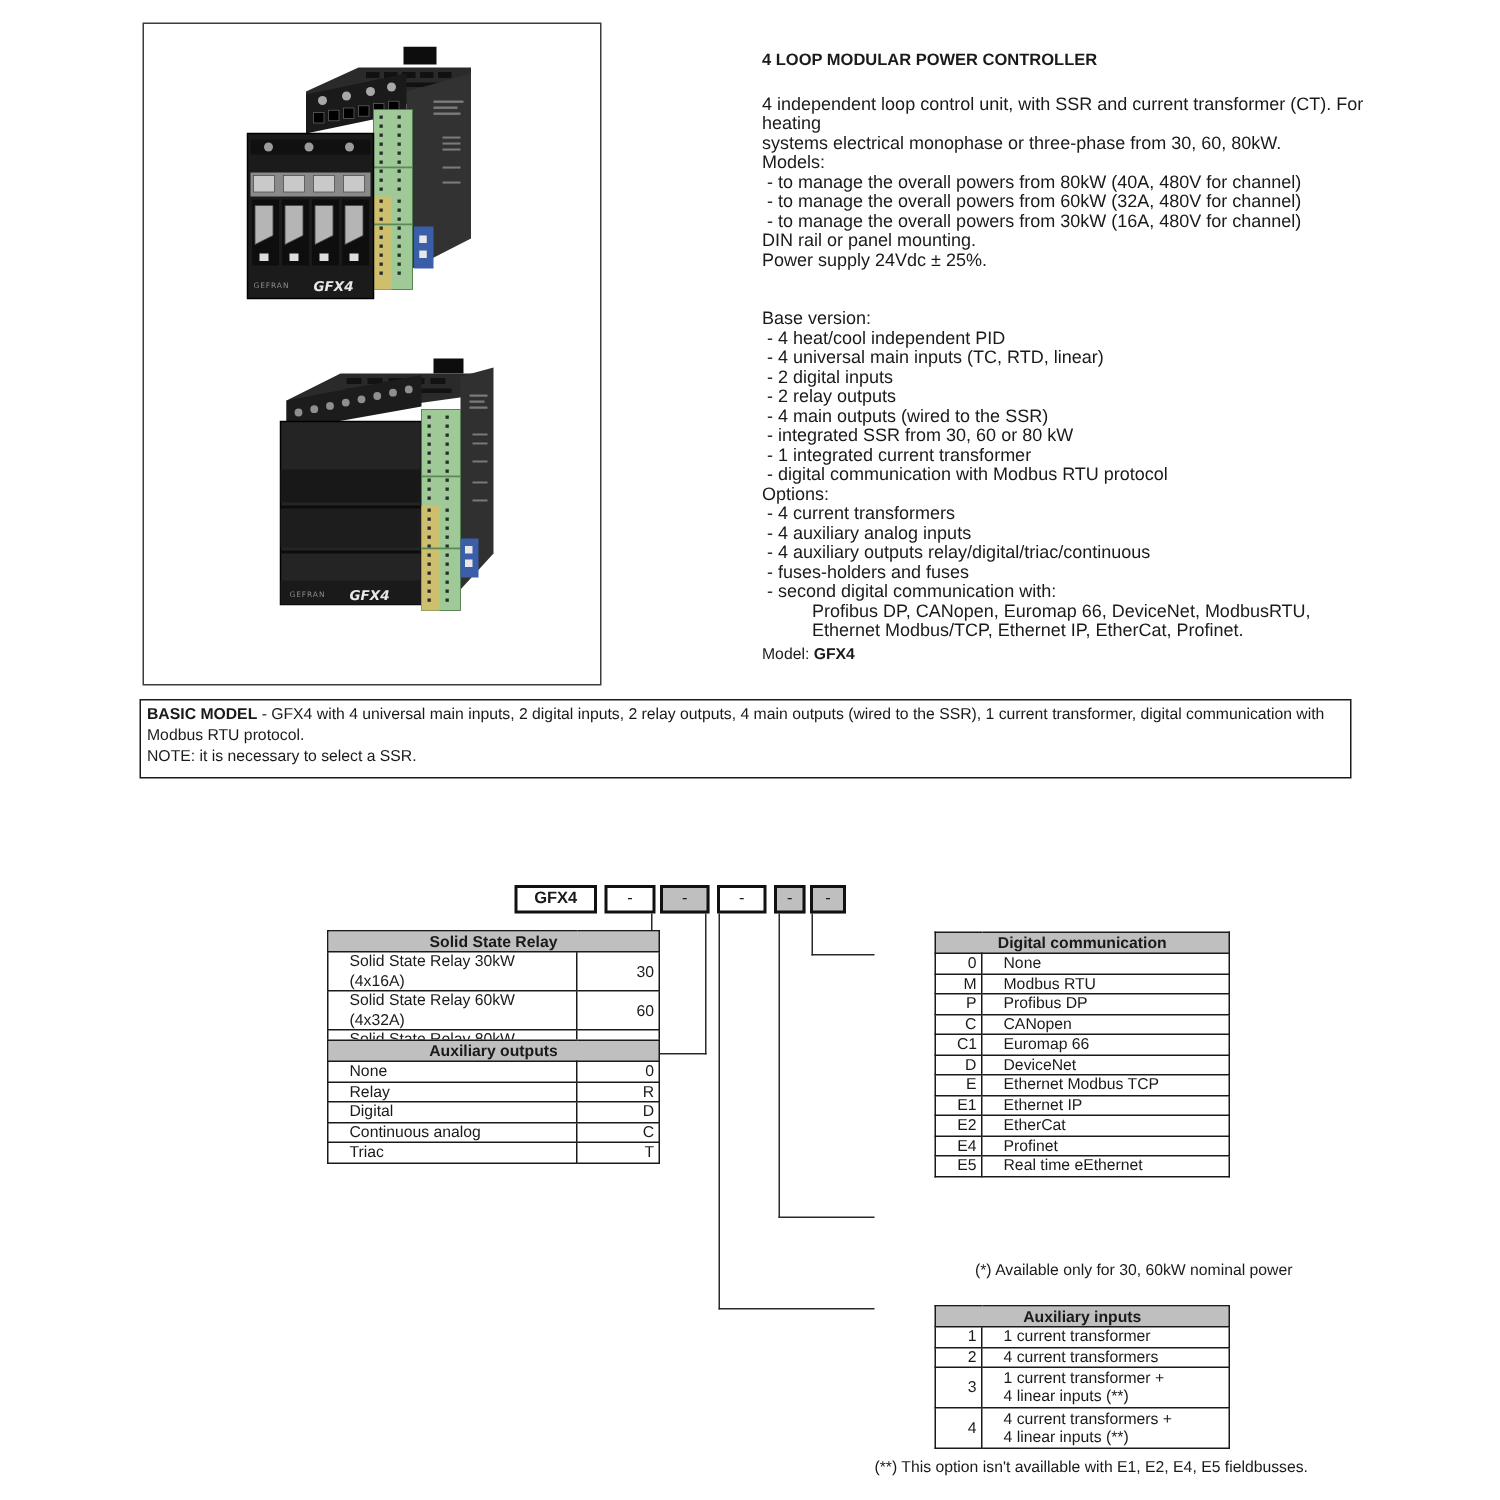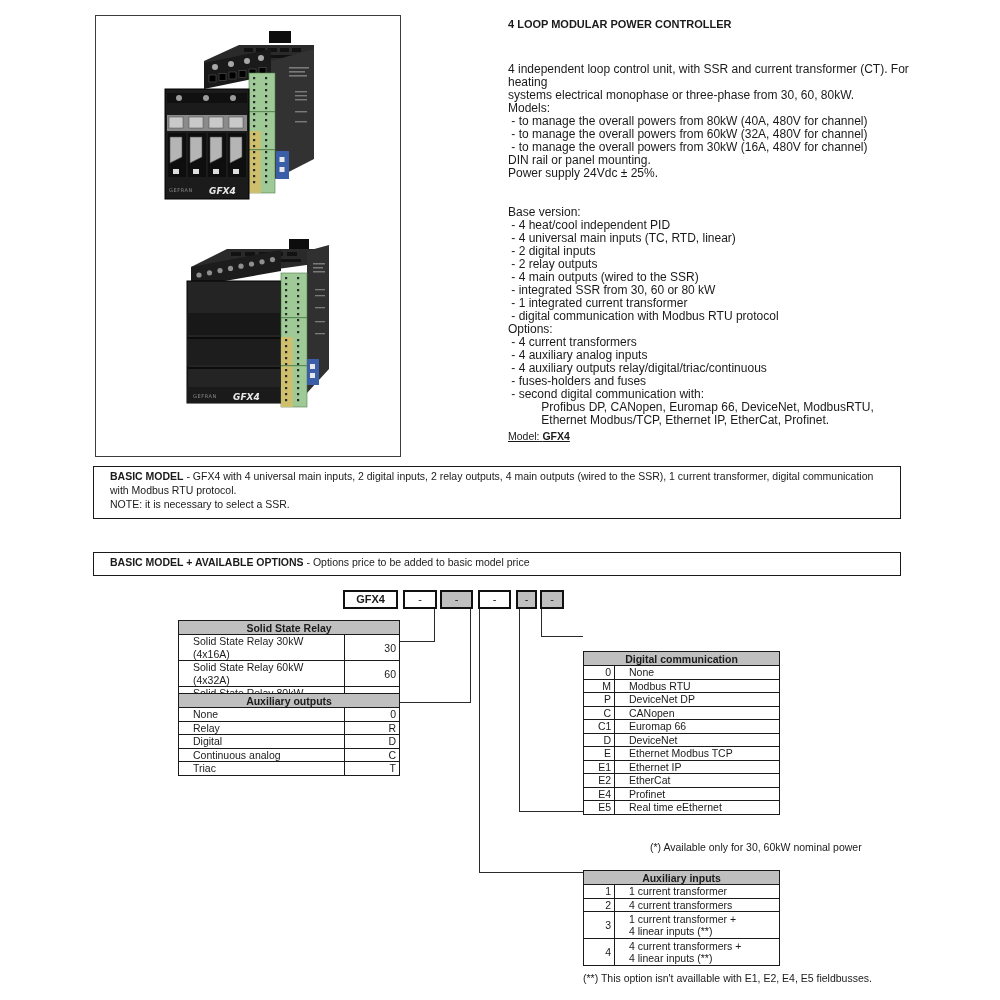--- a/index.html
+++ b/index.html
@@ -5,45 +5,45 @@
   html,body{margin:0;padding:0;background:#fff;}
   #page{position:relative;width:1000px;height:1000px;background:#ffffff;
         font-family:"Liberation Sans","DejaVu Sans",sans-serif;color:#1a1a1a;overflow:hidden;}
 
   
   .photo-frame{position:absolute;left:95px;top:15px;width:304px;height:440px;
                border:1px solid #3c3c3c;background:#fff;}
   .photo{position:absolute;}
 
   
-  .desc-title{position:absolute;left:508px;top:18px;font-size:11px;font-weight:bold;}
+  .desc-title{position:absolute;left:508px;top:34px;font-size:11px;font-weight:bold;}
   .desc-body{position:absolute;left:508px;top:63px;width:440px;font-size:12px;
              line-height:13px;white-space:pre-wrap;}
-  .model-line{position:absolute;left:508px;top:430px;font-size:10.5px;text-decoration:underline;}
+  .model-line{position:absolute;left:508px;top:430px;font-size:10.5px;}
   .model-line b{font-weight:bold;}
 
   
   .note-box{position:absolute;left:93px;width:808px;border:1px solid #1a1a1a;
-            font-size:10.5px;line-height:14px;padding:2px 16px;white-space:pre-wrap;
+            font-size:10.5px;line-height:14px;padding:2px 4px;white-space:pre-wrap;
             box-sizing:border-box;background:#fff;}
   .note-box b{font-weight:bold;}
   #basic-box{top:466px;height:53px;}
   #options-box{top:552px;height:24px;}
 
   
   .code-box{position:absolute;top:590px;height:19px;border:2px solid #111;background:#fff;
             box-sizing:border-box;text-align:center;font-size:11px;line-height:14px;}
   .code-box.model{font-weight:bold;}
   .code-box.gray{background:#bfbfbf;}
 
   
   .cline{position:absolute;background:#2a2a2a;}
 
   
-  .tbl{position:absolute;border-collapse:collapse;table-layout:fixed;background:#fff;}
+  .tbl{position:absolute;border-collapse:collapse;table-layout:fixed;background:#fff;margin-left:40px;}
   .tbl th,.tbl td{border:1px solid #1a1a1a;font-size:10.5px;padding:0 3px;overflow:hidden;}
   .tbl th{background:#bfbfbf;font-weight:bold;text-align:center;height:13px;}
   .tbl td{height:12px;padding-left:14px;}
   .tbl td.tall{height:26px;}
   td.lbl{text-align:left;white-space:pre-line;line-height:12.5px;}
   td.code{text-align:right;}
   .tbl-note{position:absolute;font-size:10.5px;white-space:nowrap;}
 
   svg text{font-family:"DejaVu Sans",sans-serif;}
 </style>
@@ -293,21 +293,20 @@
  - 4 auxiliary outputs relay/digital/triac/continuous
  - fuses-holders and fuses
  - second digital communication with:
           Profibus DP, CANopen, Euromap 66, DeviceNet, ModbusRTU,
           Ethernet Modbus/TCP, Ethernet IP, EtherCat, Profinet.</div>
   <div class="model-line"><span>Model: </span><b>GFX4</b></div>
 
   <div class="note-box" id="basic-box"><b>BASIC MODEL</b><span> - GFX4 with 4 universal main inputs, 2 digital inputs, 2 relay outputs, 4 main outputs (wired to the SSR), 1 current transformer, digital communication with Modbus RTU protocol.
 NOTE: it is necessary to select a SSR.</span></div>
 
-  <div class="note-box" id="options-box"><b>BASIC MODEL + AVAILABLE OPTIONS</b><span> - Options price to be added to basic model price</span></div>
 
   <div class="code-box model" style="left:343px;width:55px;">GFX4</div>
   <div class="code-box" style="left:403px;width:34px;">-</div>
   <div class="code-box gray" style="left:440px;width:33px;">-</div>
   <div class="code-box" style="left:478px;width:33px;">-</div>
   <div class="code-box gray" style="left:516px;width:21px;">-</div>
   <div class="code-box gray" style="left:540px;width:24px;">-</div>
 
   <div class="cline" style="left:434px;top:609px;width:1px;height:33px;"></div>
   <div class="cline" style="left:399px;top:641px;width:36px;height:1px;"></div>
@@ -369,40 +368,40 @@
       <td class="lbl">Continuous analog</td>
       <td class="code">C</td>
         </tr>
     <tr>
       <td class="lbl">Triac</td>
       <td class="code">T</td>
         </tr>
   </tbody>
     </table>
 
-  <table class="tbl" style="left:583px;top:651px;width:196px;">
+  <table class="tbl" style="left:583px;top:621px;width:196px;">
     <colgroup>
         <col style="width:31px">
         <col style="width:165px">
       </colgroup>
     <tbody>
         <tr>
           <th colspan="2">Digital communication</th>
         </tr>
     <tr>
       <td class="code">0</td>
       <td class="lbl">None</td>
         </tr>
     <tr>
       <td class="code">M</td>
       <td class="lbl">Modbus RTU</td>
         </tr>
     <tr>
       <td class="code">P</td>
-      <td class="lbl">DeviceNet DP</td>
+      <td class="lbl">Profibus DP</td>
         </tr>
     <tr>
       <td class="code">C</td>
       <td class="lbl">CANopen</td>
         </tr>
     <tr>
       <td class="code">C1</td>
       <td class="lbl">Euromap 66</td>
         </tr>
     <tr>

